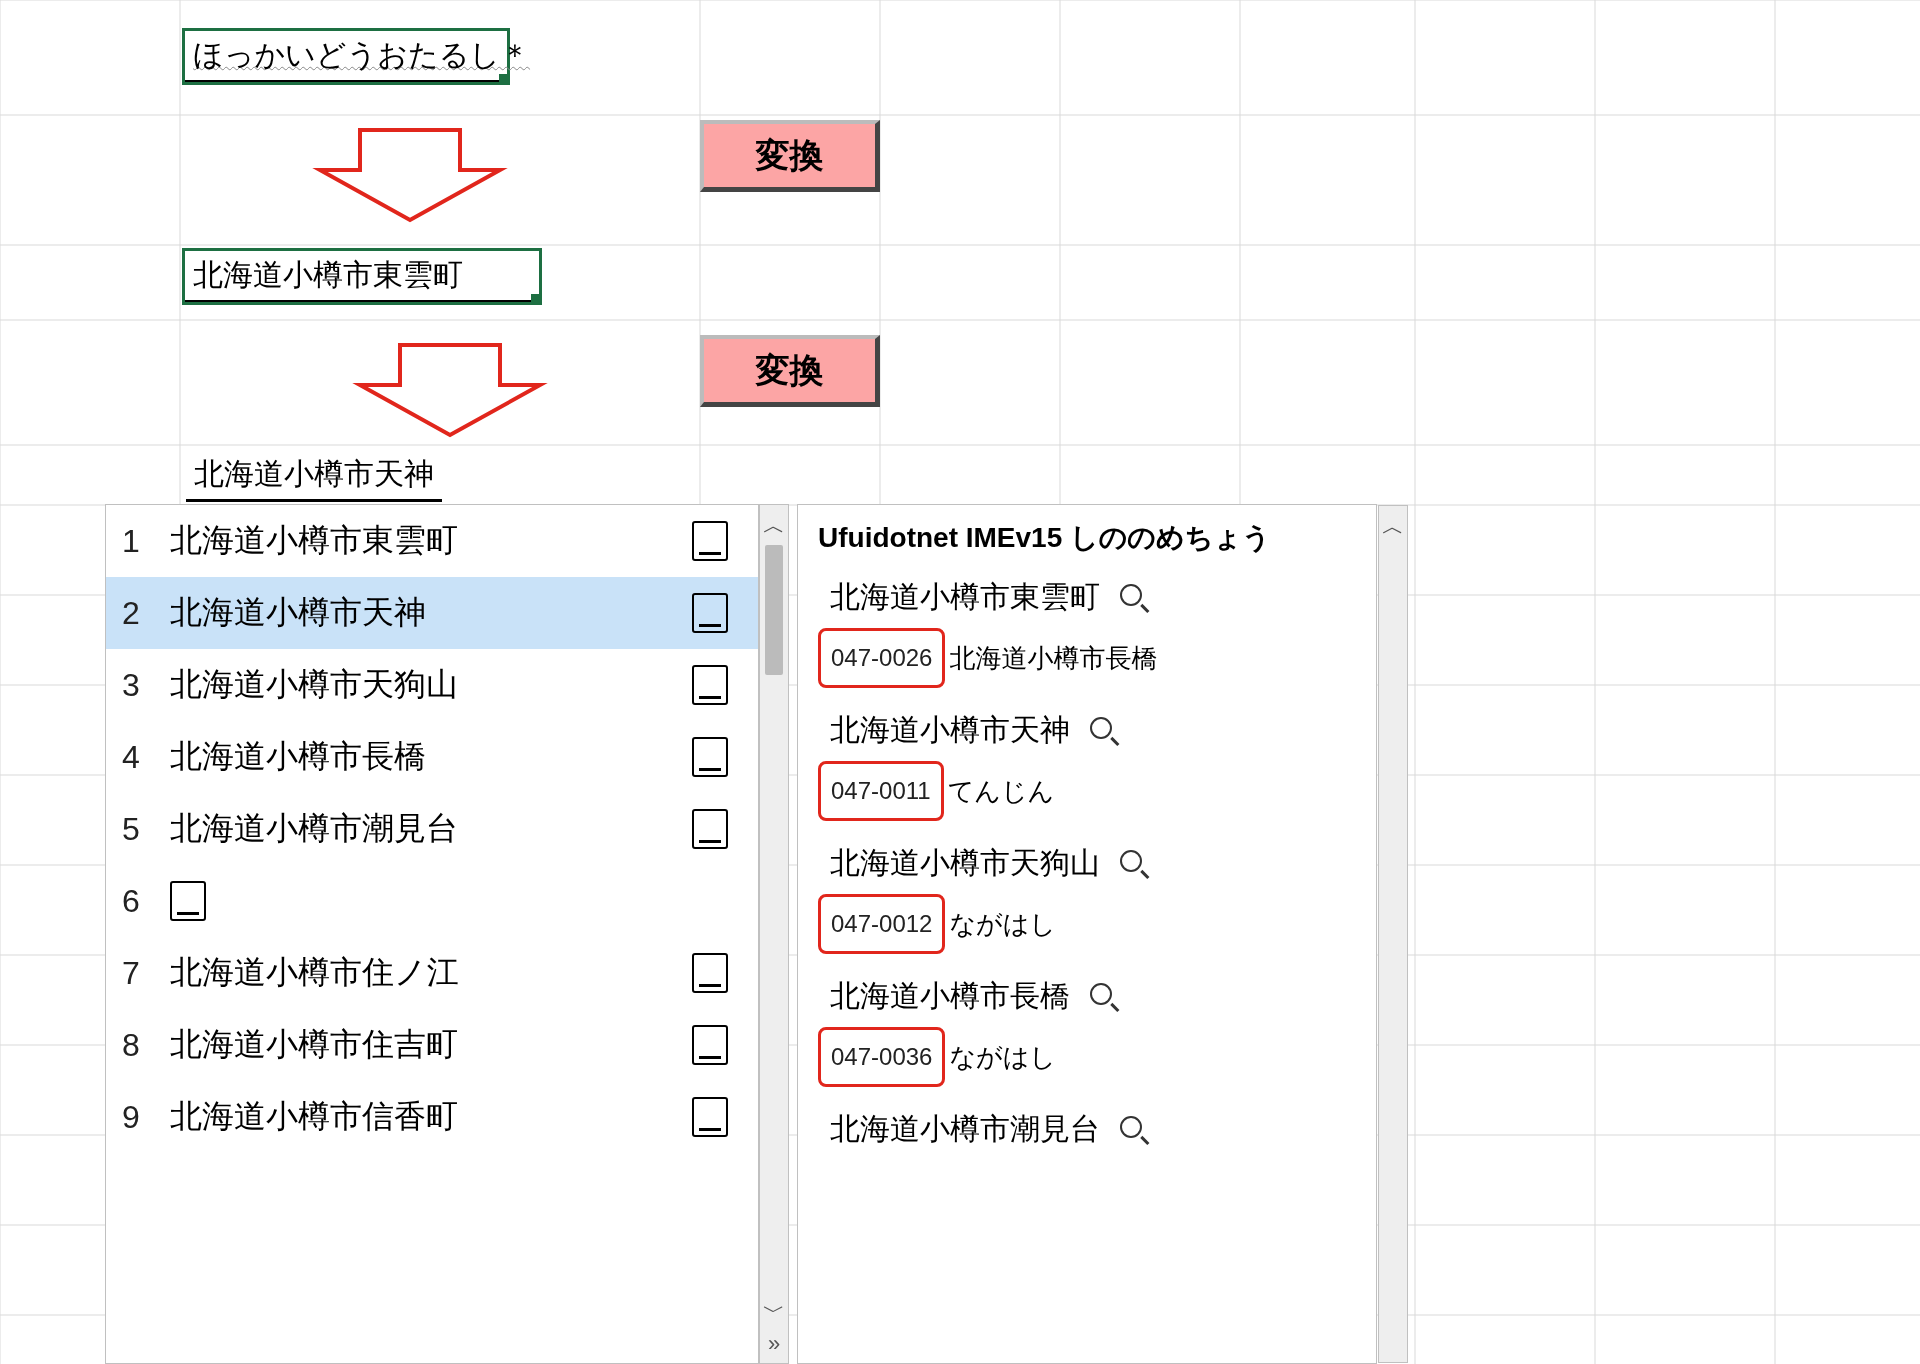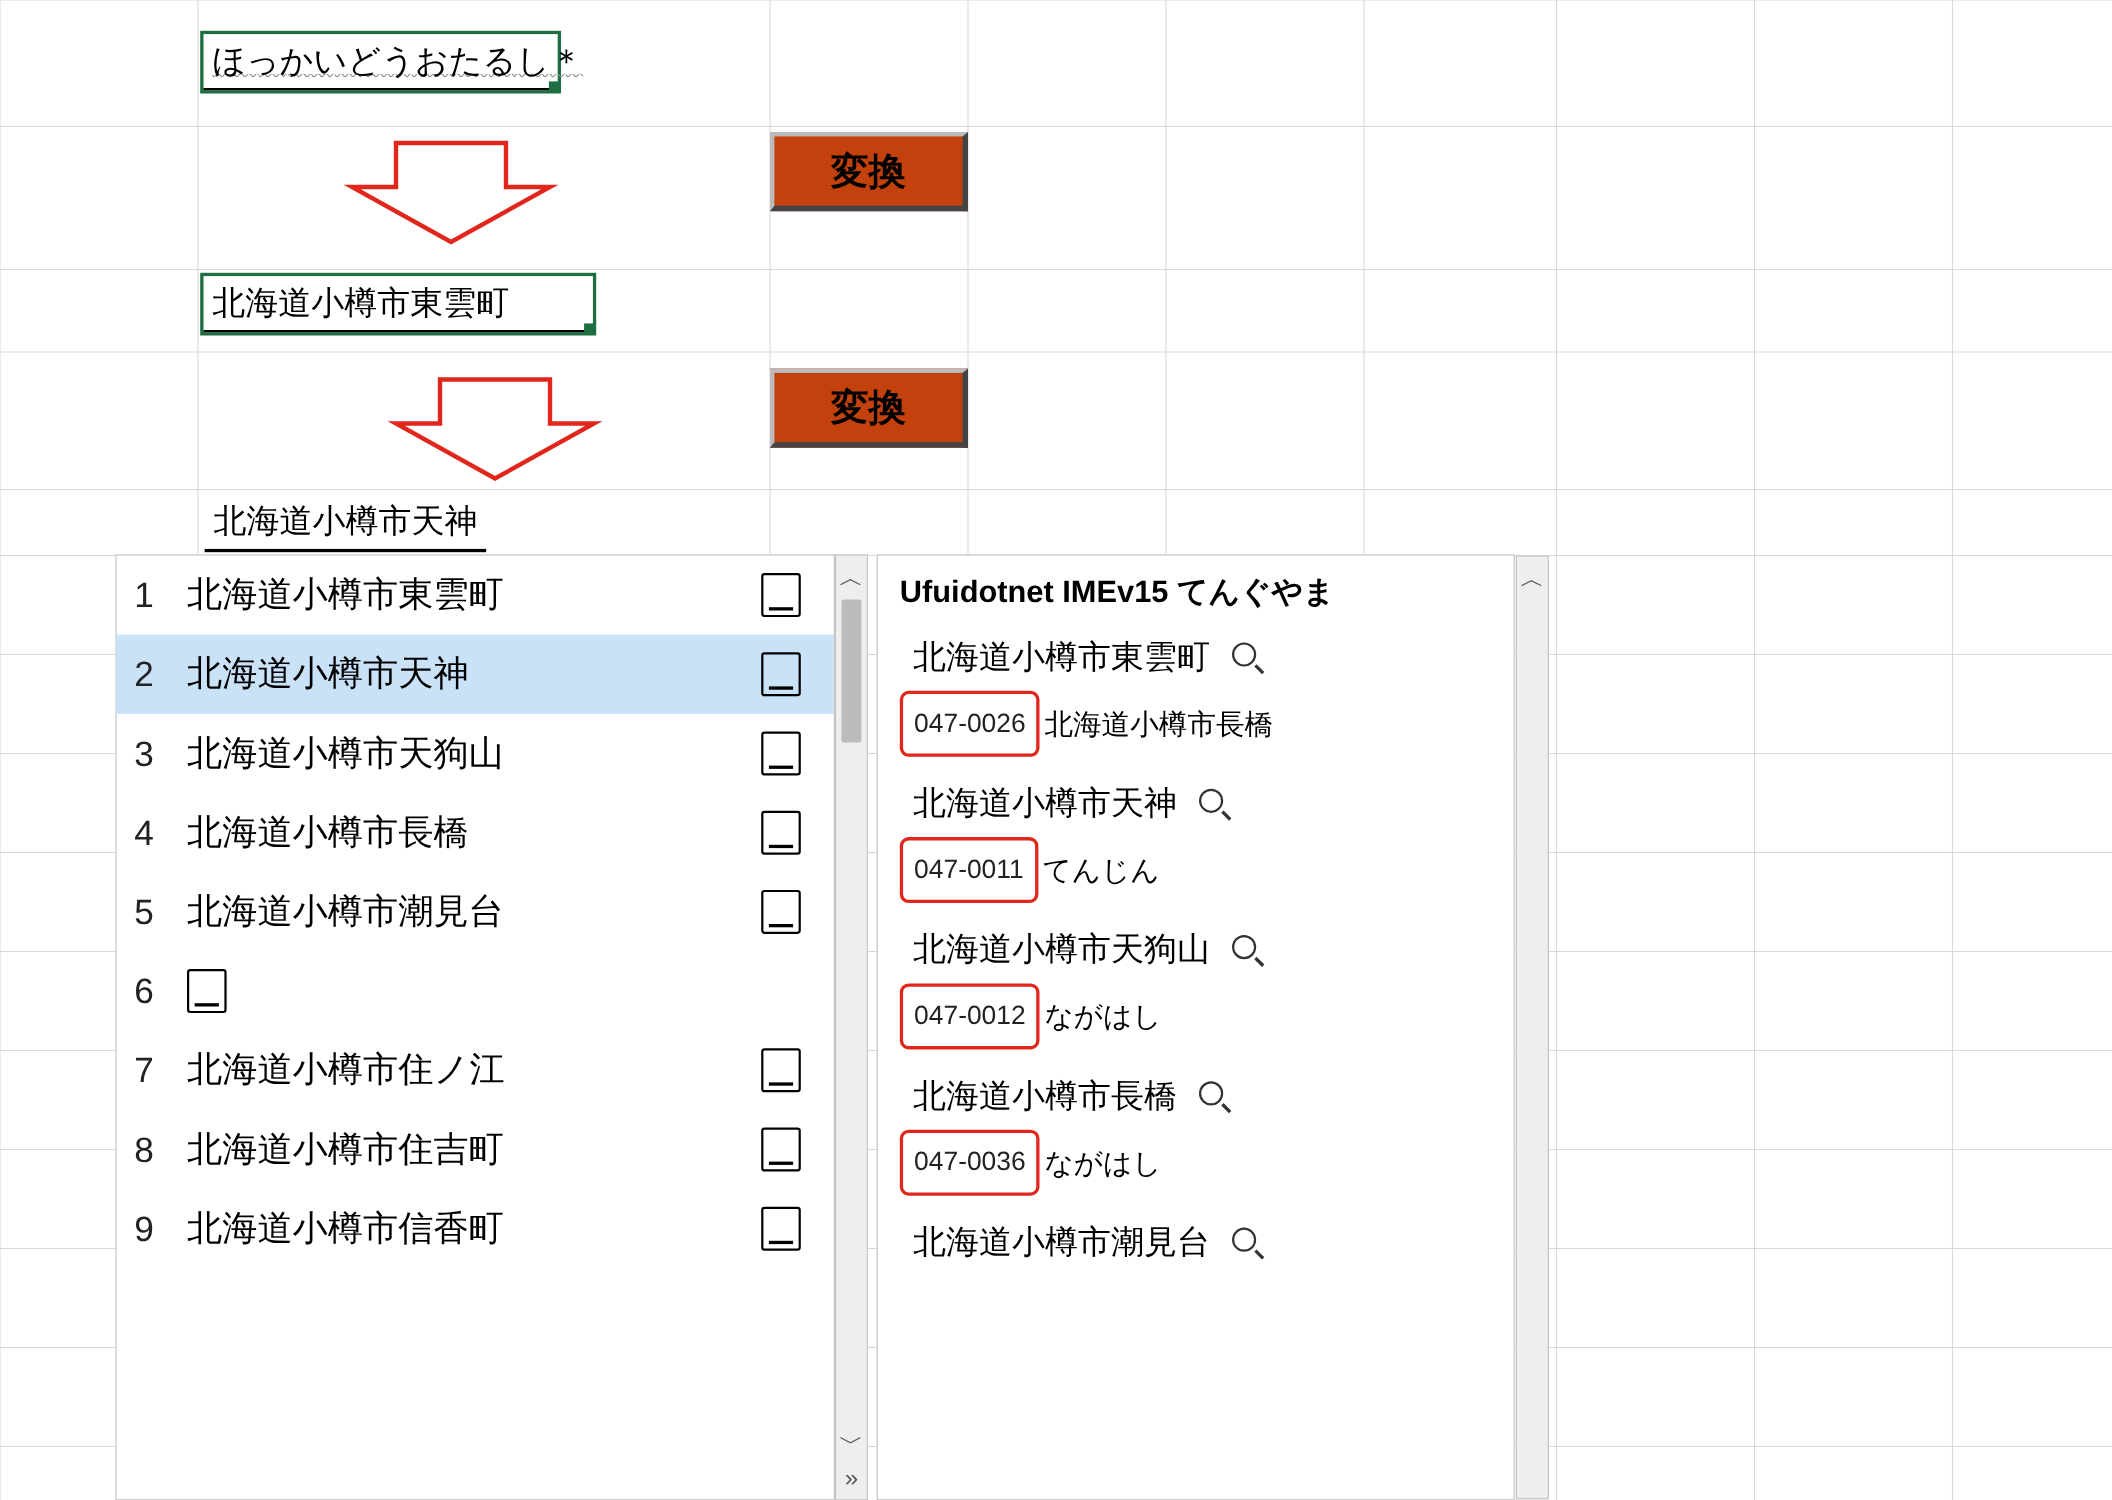--- a/index.html
+++ b/index.html
@@ -37,21 +37,21 @@
   }
   .green-tick {
     position: absolute;
     right: -2px; bottom: -2px;
     width: 10px; height: 10px;
     background: #1d6f42;
   }
   .henkan-btn {
     position: absolute;
     width: 180px; height: 72px;
-    background: #c2410c;
+    background: #fca5a5;
     border-top: 4px solid #bbb;
     border-left: 4px solid #bbb;
     border-right: 5px solid #444;
     border-bottom: 5px solid #444;
     display: flex;
     align-items: center;
     justify-content: center;
     font-size: 34px;
     font-weight: 700;
     cursor: pointer;
@@ -320,21 +320,21 @@
 
   <div class="scrollbar">
     <span class="sb-arrow">︿</span>
     <div class="sb-thumb"></div>
     <div class="sb-spacer"></div>
     <span class="sb-arrow">﹀</span>
     <span class="expand-icon">»</span>
   </div>
 
   <div class="dict-panel">
-    <div class="dict-title">Ufuidotnet IMEv15 てんぐやま</div>
+    <div class="dict-title">Ufuidotnet IMEv15 しののめちょう</div>
     <div id="dict-list">
         <div class="dict-entry">
           <div class="dict-place">
             <span>北海道小樽市東雲町</span>
             <span class="search-icon"></span>
           </div>
           <div class="dict-code-row">
             <span class="postal">047-0026</span>
             <span class="reading">北海道小樽市長橋</span>
           </div>

